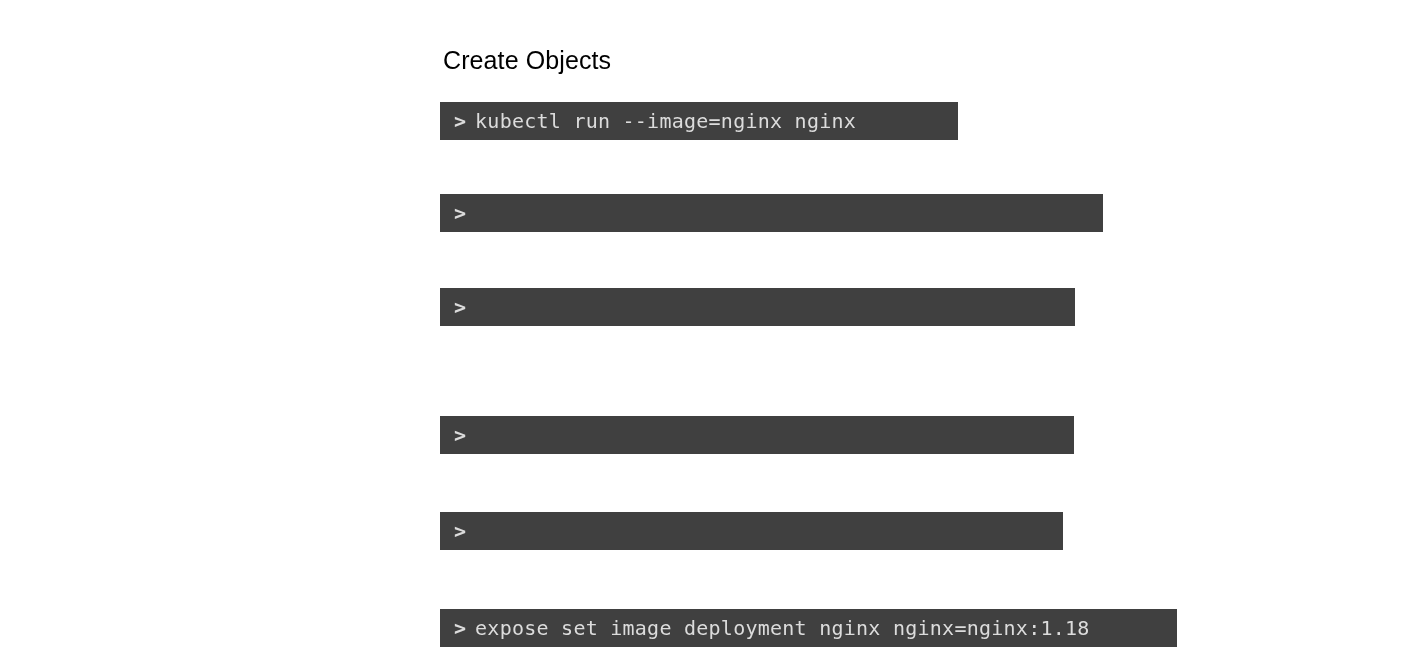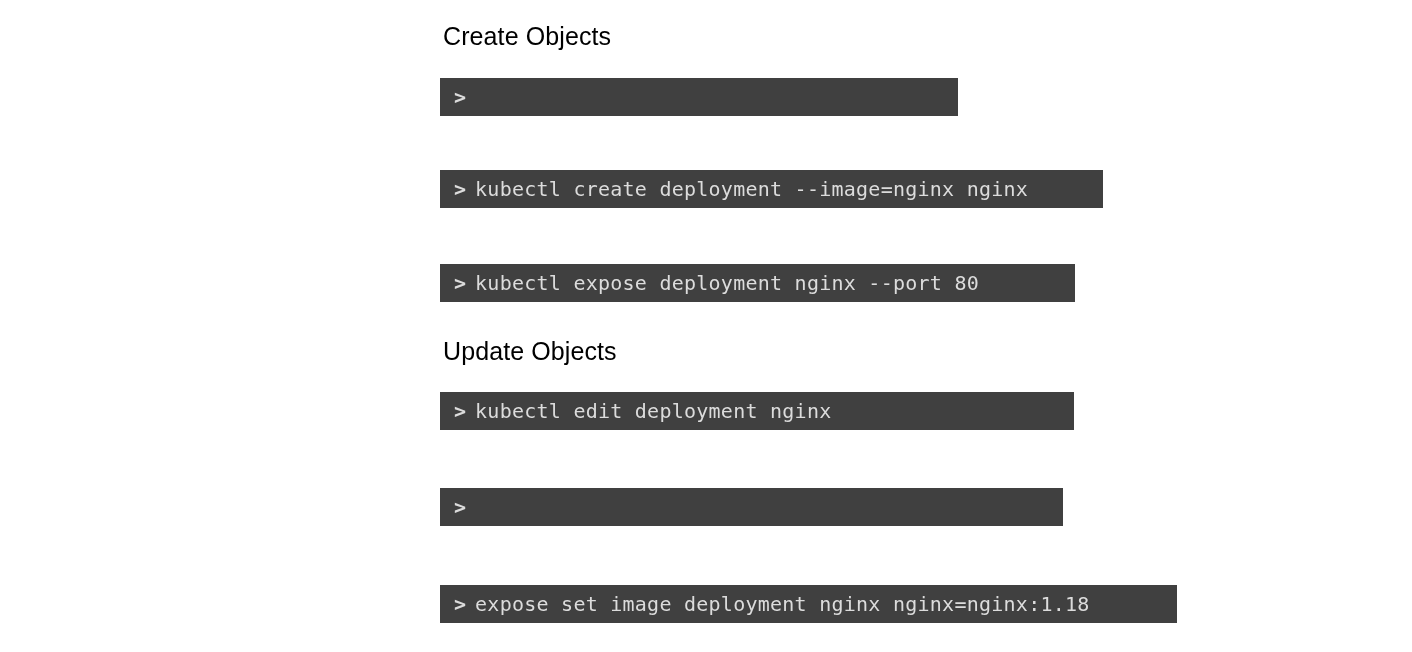--- a/index.html
+++ b/index.html
@@ -12,20 +12,21 @@
     height: 652px;
     position: relative;
     overflow: hidden;
     font-family: "Liberation Sans", sans-serif;
     -webkit-font-smoothing: antialiased;
   }
 
   .slide {
     position: absolute;
     inset: 0;
+    margin-top: 24px;
   }
 
   .section-heading {
     position: absolute;
     left: 443px;
     font-family: "Liberation Sans", sans-serif;
     font-size: 25px;
     font-weight: 400;
     color: #000000;
     letter-spacing: 0.1px;
@@ -68,37 +69,34 @@
 </style>
 </head>
 <body>
 
 <div class="slide">
 
   <div class="section-heading" style="top:24px;">Create Objects</div>
 
   <div class="cmd-block" style="top:78px; width:518px;">
     <span class="cmd-prompt">&gt;</span>
+    <span class="cmd-text">kubectl run --image=nginx nginx</span>
   </div>
 
   <div class="cmd-block" style="top:170px; width:663px;">
     <span class="cmd-prompt">&gt;</span>
-    <span class="cmd-text">kubectl create deployment --image=nginx nginx</span>
   </div>
 
   <div class="cmd-block" style="top:264px; width:635px;">
     <span class="cmd-prompt">&gt;</span>
-    <span class="cmd-text">kubectl expose deployment nginx --port 80</span>
   </div>
 
-  <div class="section-heading" style="top:339px;">Update Objects</div>
 
   <div class="cmd-block" style="top:392px; width:634px;">
     <span class="cmd-prompt">&gt;</span>
-    <span class="cmd-text">kubectl edit deployment nginx</span>
   </div>
 
   <div class="cmd-block" style="top:488px; width:623px;">
     <span class="cmd-prompt">&gt;</span>
   </div>
 
   <div class="cmd-block" style="top:585px; width:737px;">
     <span class="cmd-prompt">&gt;</span>
     <span class="cmd-text">expose set image deployment nginx nginx=nginx:1.18</span>
   </div>

